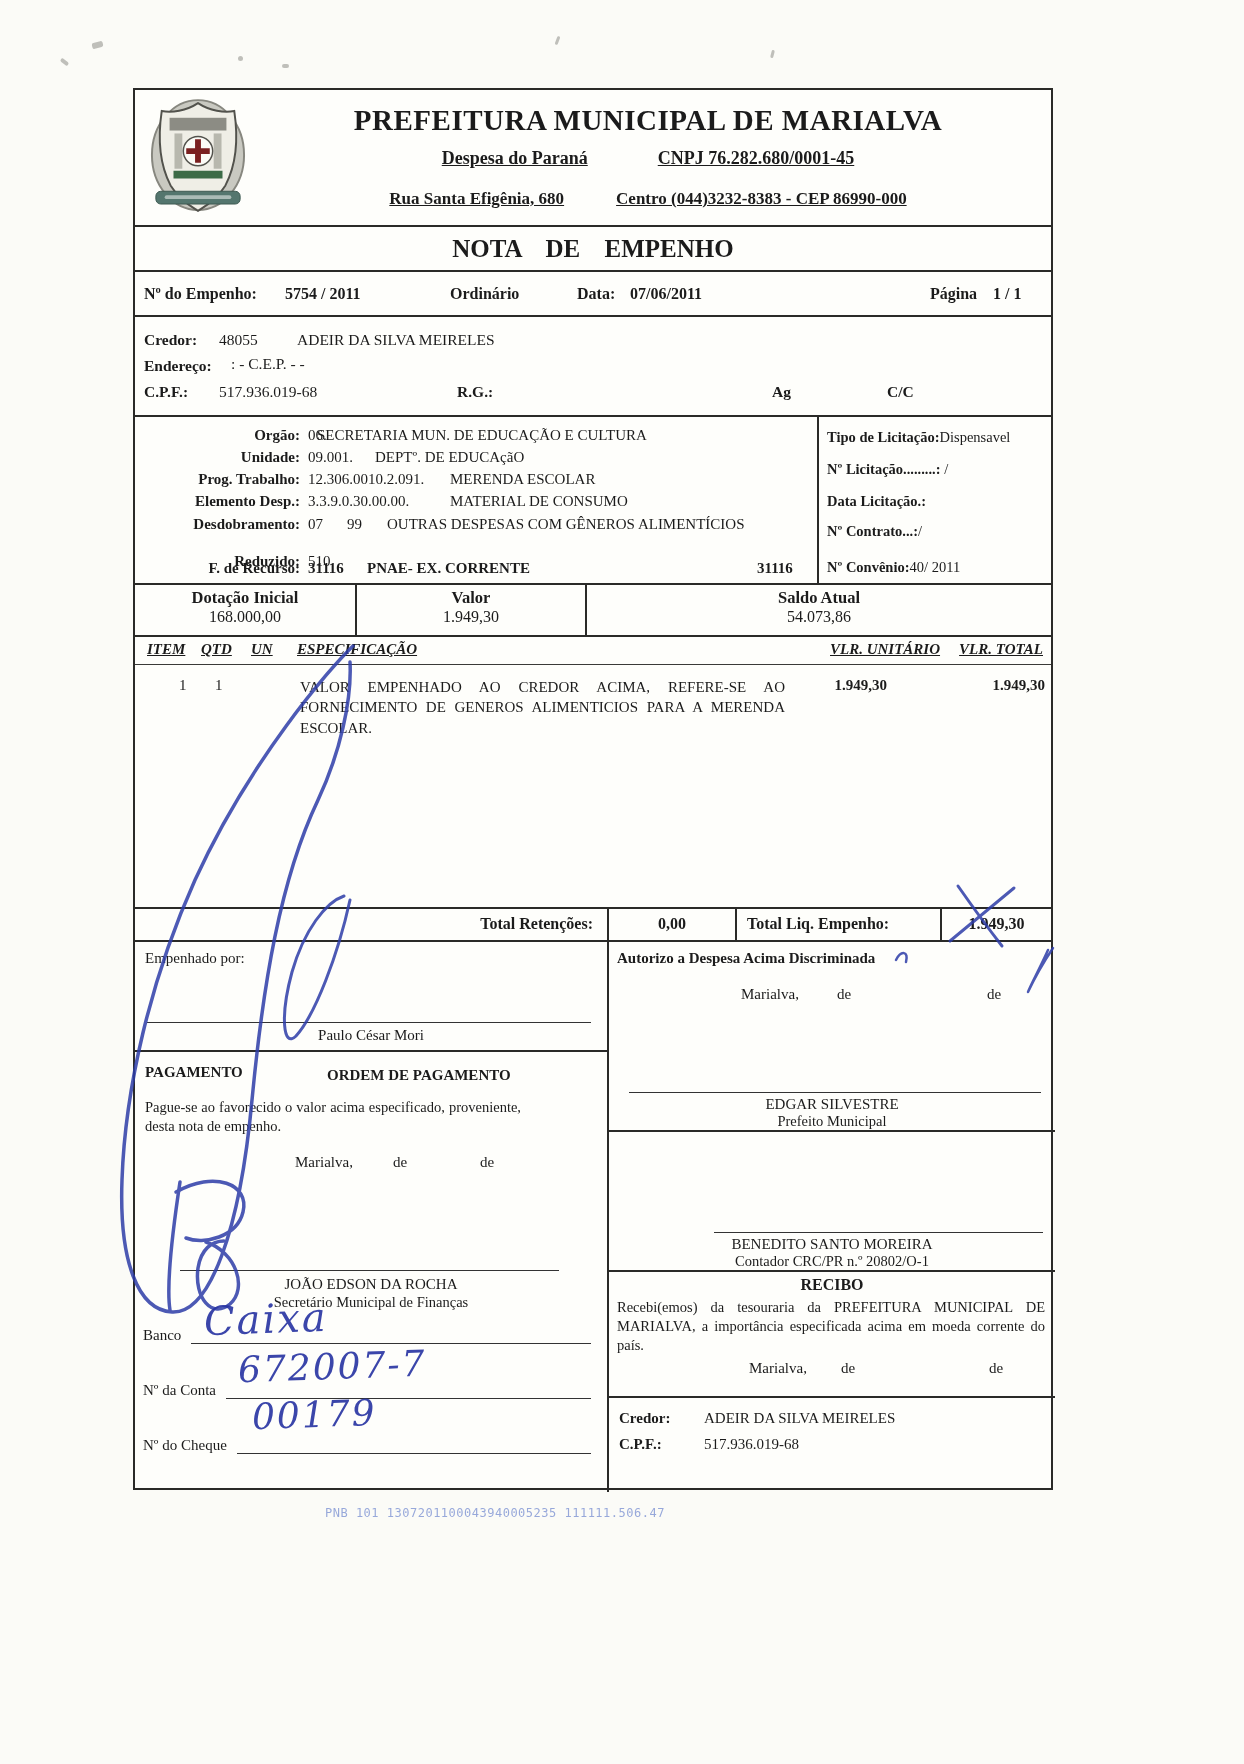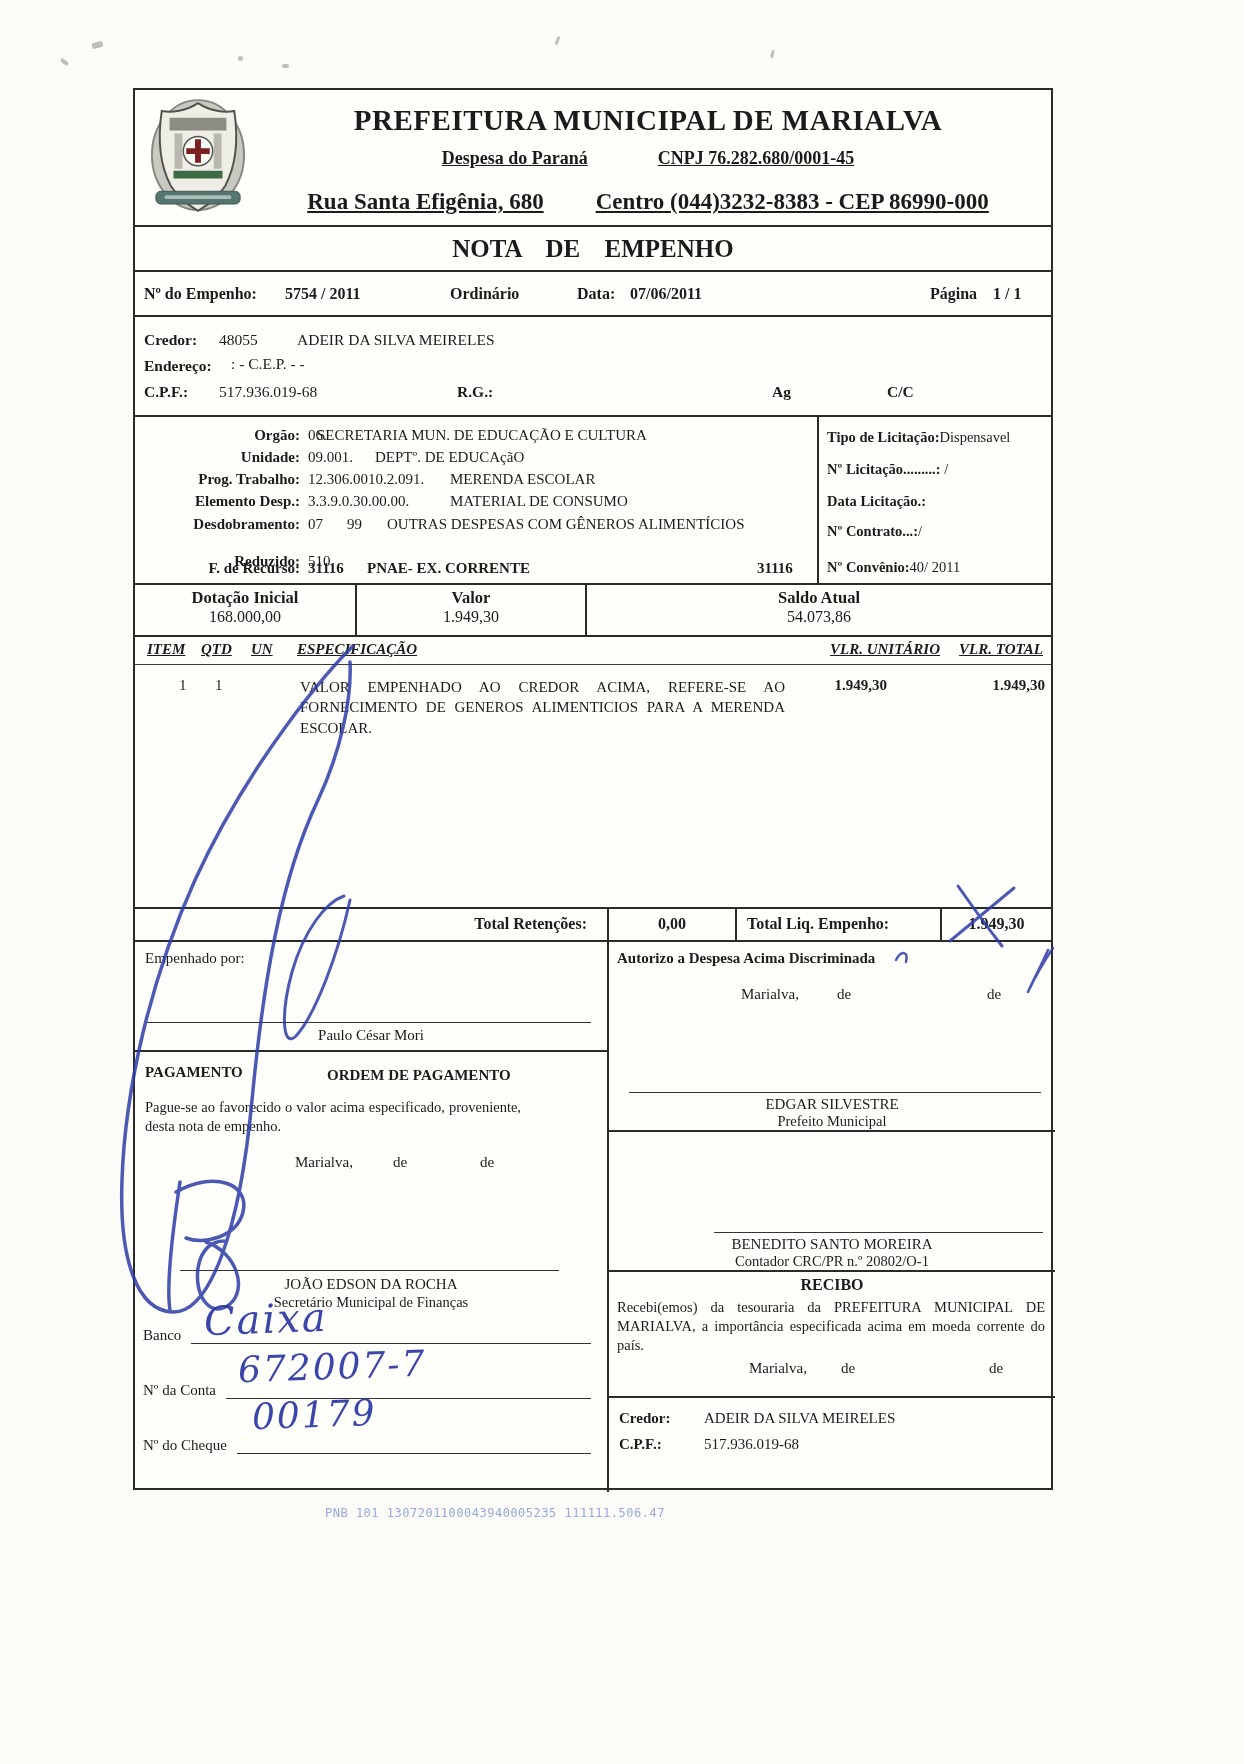--- a/index.html
+++ b/index.html
@@ -19,21 +19,21 @@
   .sec { position:absolute; left:0; width:100%; }
 
   
   .header { top:0; height:137px; border-bottom:2px solid #2a2a28; }
   .logo { position:absolute; left:14px; top:5px; width:98px; height:122px; }
   .h-title { position:absolute; top:14px; left:110px; right:0; text-align:center;
              font-size:29px; font-weight:bold; letter-spacing:.5px; }
   .h-line2 { position:absolute; top:58px; left:110px; right:0; display:flex;
              justify-content:center; gap:70px; font-size:18px; font-weight:bold; }
   .h-line3 { position:absolute; top:99px; left:110px; right:0; display:flex;
-             justify-content:center; gap:52px; font-size:23px; font-weight:bold; }
+             justify-content:center; gap:52px; font-size:17px; font-weight:bold; }
 
   .band { top:137px; height:45px; border-bottom:2px solid #2a2a28; text-align:center;
           font-weight:bold; font-size:25px; line-height:44px; word-spacing:18px; }
 
   .emp-row { top:182px; height:45px; border-bottom:2px solid #2a2a28; font-size:16px; }
   .emp-row .abs { top:13px; }
 
   .credor-sec { top:227px; height:100px; border-bottom:2px solid #2a2a28; font-size:15.5px; }
 
   .orc-sec { top:327px; height:168px; border-bottom:2px solid #2a2a28; font-size:15px; }
@@ -244,21 +244,21 @@
       <div class="items-body">
         <span class="abs" style="left:44px;top:12px">1</span>
         <span class="abs" style="left:80px;top:12px">1</span>
         <div class="abs spec" style="left:165px;top:12px;width:485px">VALOR EMPENHADO AO CREDOR ACIMA, REFERE-SE AO FORNECIMENTO DE GENEROS ALIMENTICIOS PARA A MERENDA ESCOLAR.</div>
         <span class="abs b" style="left:672px;top:12px;width:80px;text-align:right">1.949,30</span>
         <span class="abs b" style="right:6px;top:12px;width:90px;text-align:right">1.949,30</span>
       </div>
     </div>
 
     <div class="sec totals">
-      <div class="tcell" style="width:474px;text-align:right;padding-right:20px">Total Retenções:</div>
+      <div class="tcell" style="width:474px;text-align:right;padding-right:14px">Total Retenções:</div>
       <div class="tcell" style="width:128px;text-align:center">0,00</div>
       <div class="tcell" style="width:205px;padding-left:10px">Total Liq. Empenho:</div>
       <div class="tcell" style="flex:1;text-align:center">1.949,30</div>
     </div>
 
     <div class="left-col">
       <div class="empenhado-box">
         <span class="abs" style="left:10px;top:8px">Empenhado por:</span>
         <div class="abs sig-line" style="left:12px;right:16px;top:80px"></div>
         <div class="abs center" style="top:85px">Paulo César Mori</div>

